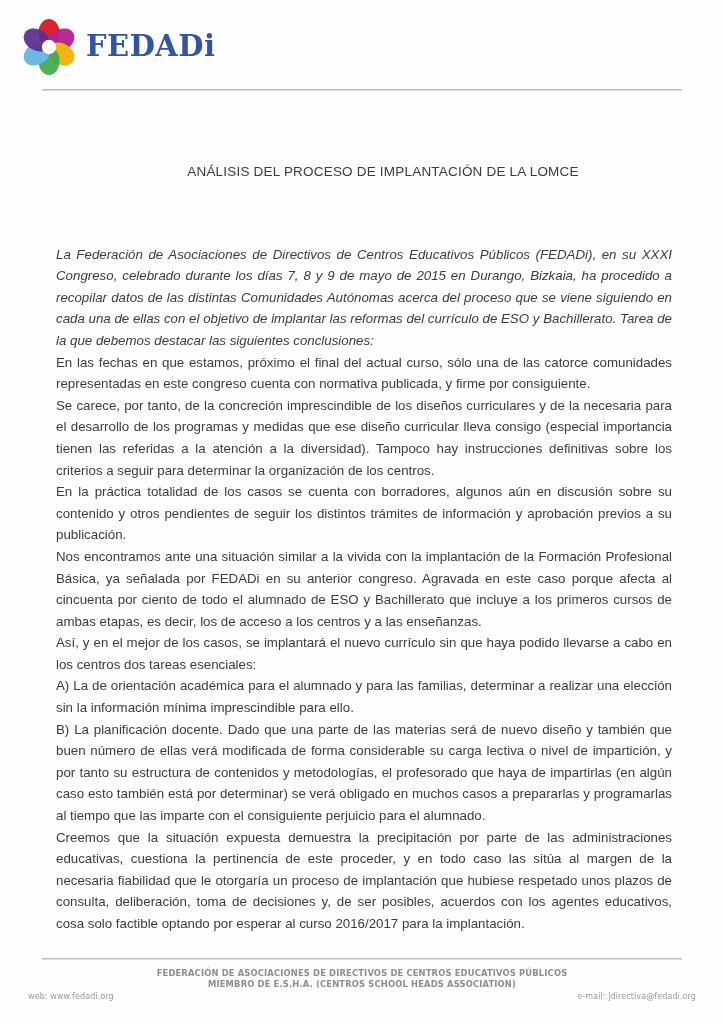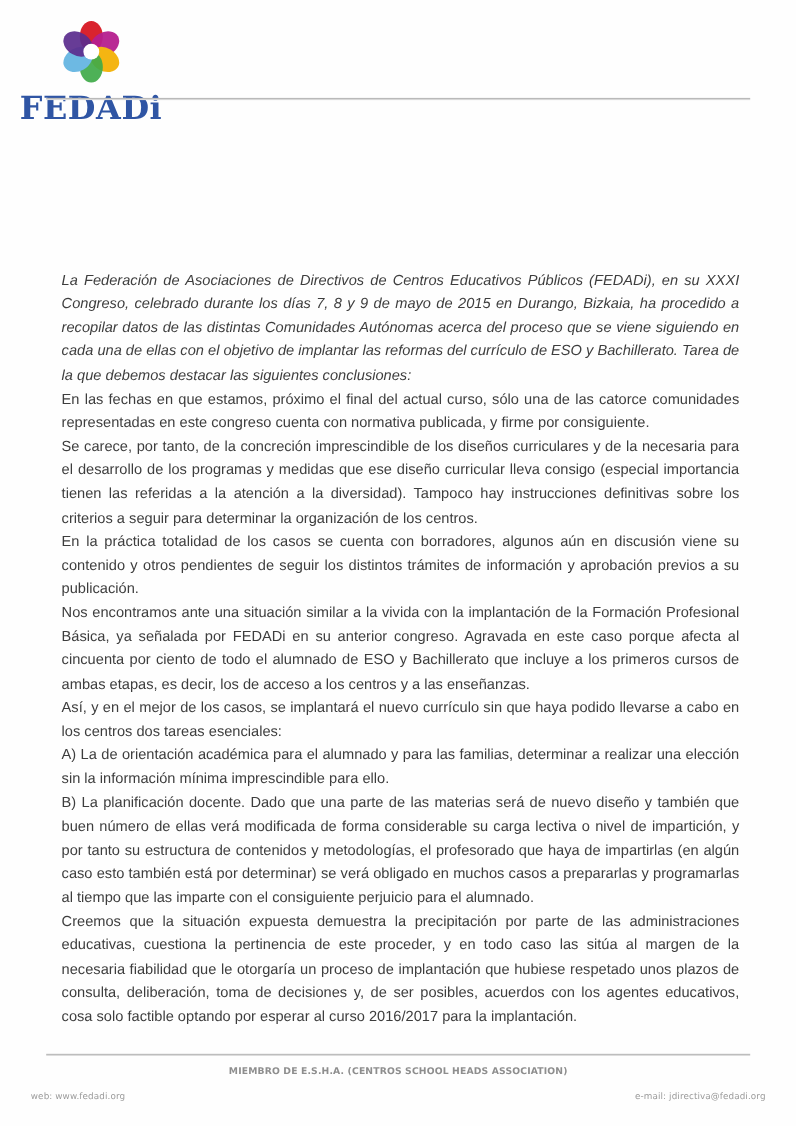--- a/index.html
+++ b/index.html
@@ -28,21 +28,20 @@
     top: 0; left: 0; right: 0;
     height: 96px;
   }
   .brand {
     position: absolute;
     left: 18px;
     top: 16px;
     display: flex;
     align-items: center;
     gap: 6px;
-    flex-direction: column;
   }
   .logo-mark {
     position: relative;
     width: 62px;
     height: 62px;
     flex: 0 0 62px;
   }
   .logo-mark svg { display: block; width: 62px; height: 62px; }
 
   .wordmark {
@@ -175,36 +174,38 @@
             </g>
             <circle cx="0" cy="0" r="7.2" fill="#ffffff"></circle>
           </g>
         </svg>
       </span>
       <span class="wordmark"><span>FEDAD</span><span class="lower">i</span></span>
     </div>
     <div class="header-rule"></div>
   </div>
 
+  <div class="doc-title">ANÁLISIS DEL PROCESO DE IMPLANTACIÓN DE LA LOMCE</div>
 
   <div class="content">
     <p class="gap-before">La Federación de Asociaciones de Directivos de Centros Educativos Públicos (FEDADi), en su XXXI Congreso, celebrado durante los días 7, 8 y 9 de mayo de 2015 en Durango, Bizkaia, ha procedido a recopilar datos de las distintas Comunidades Autónomas acerca del proceso que se viene siguiendo en cada una de ellas con el objetivo de implantar las reformas del currículo de ESO y Bachillerato. Tarea de la que debemos destacar las siguientes conclusiones:</p>
     <p>En las fechas en que estamos, próximo el final del actual curso, sólo una de las catorce comunidades representadas en este congreso cuenta con normativa publicada, y firme por consiguiente.</p>
     <p>Se carece, por tanto, de la concreción imprescindible de los diseños curriculares y de la necesaria para el desarrollo de los programas y medidas que ese diseño curricular lleva consigo (especial importancia tienen las referidas a la atención a la diversidad). Tampoco hay instrucciones definitivas sobre los criterios a seguir para determinar la organización de los centros.</p>
-    <p>En la práctica totalidad de los casos se cuenta con borradores, algunos aún en discusión viene su contenido y otros pendientes de seguir los distintos trámites de información y aprobación previos a su publicación.</p>
+    <p>En la práctica totalidad de los casos se cuenta con borradores, algunos aún en discusión sobre su contenido y otros pendientes de seguir los distintos trámites de información y aprobación previos a su publicación.</p>
     <p>Nos encontramos ante una situación similar a la vivida con la implantación de la Formación Profesional Básica, ya señalada por FEDADi en su anterior congreso. Agravada en este caso porque afecta al cincuenta por ciento de todo el alumnado de ESO y Bachillerato que incluye a los primeros cursos de ambas etapas, es decir, los de acceso a los centros y a las enseñanzas.</p>
     <p>Así, y en el mejor de los casos, se implantará el nuevo currículo sin que haya podido llevarse a cabo en los centros dos tareas esenciales:</p>
     <p>A) La de orientación académica para el alumnado y para las familias, determinar a realizar una elección sin la información mínima imprescindible para ello.</p>
     <p>B) La planificación docente. Dado que una parte de las materias será de nuevo diseño y también que buen número de ellas verá modificada de forma considerable su carga lectiva o nivel de impartición, y por tanto su estructura de contenidos y metodologías, el profesorado que haya de impartirlas (en algún caso esto también está por determinar) se verá obligado en muchos casos a prepararlas y programarlas al tiempo que las imparte con el consiguiente perjuicio para el alumnado.</p>
     <p>Creemos que la situación expuesta demuestra la precipitación por parte de las administraciones educativas, cuestiona la pertinencia de este proceder, y en todo caso las sitúa al margen de la necesaria fiabilidad que le otorgaría un proceso de implantación que hubiese respetado unos plazos de consulta, deliberación, toma de decisiones y, de ser posibles, acuerdos con los agentes educativos, cosa solo factible optando por esperar al curso 2016/2017 para la implantación.</p>
   </div>
 
   <div class="footer">
     <div class="footer-rule"></div>
     <div class="footer-org">
+      <div>FEDERACIÓN DE ASOCIACIONES DE DIRECTIVOS DE CENTROS EDUCATIVOS PÚBLICOS</div>
       <div>MIEMBRO DE E.S.H.A. (CENTROS SCHOOL HEADS ASSOCIATION)</div>
     </div>
     <div class="footer-contact">
       <span>web: www.fedadi.org</span>
       <span>e-mail: jdirectiva@fedadi.org</span>
     </div>
   </div>
 
 </div>
 

